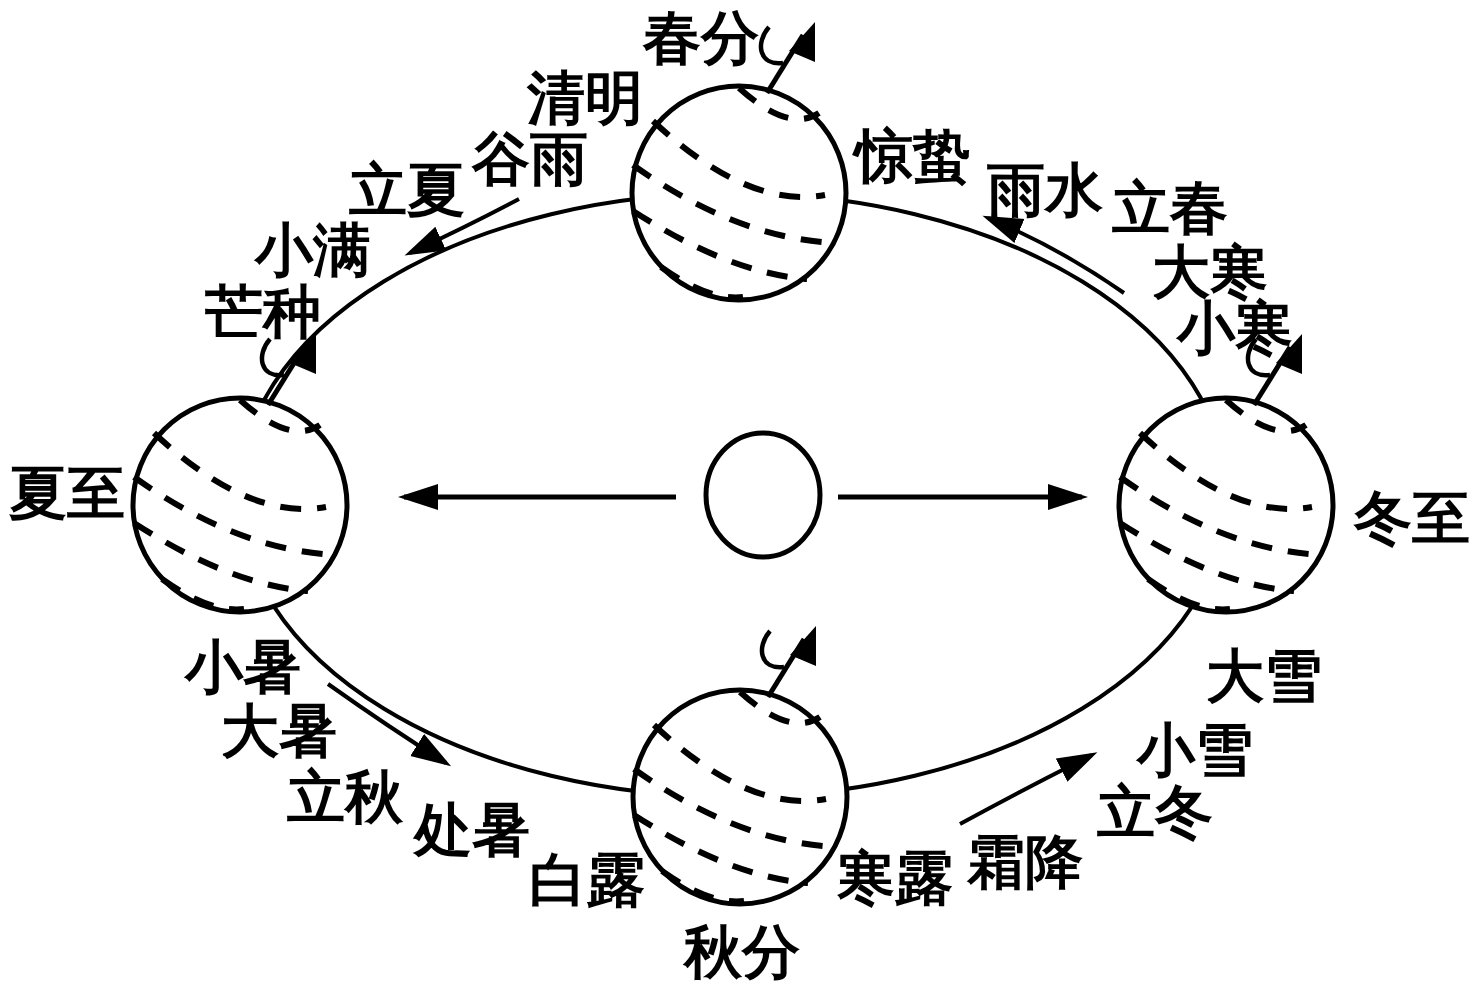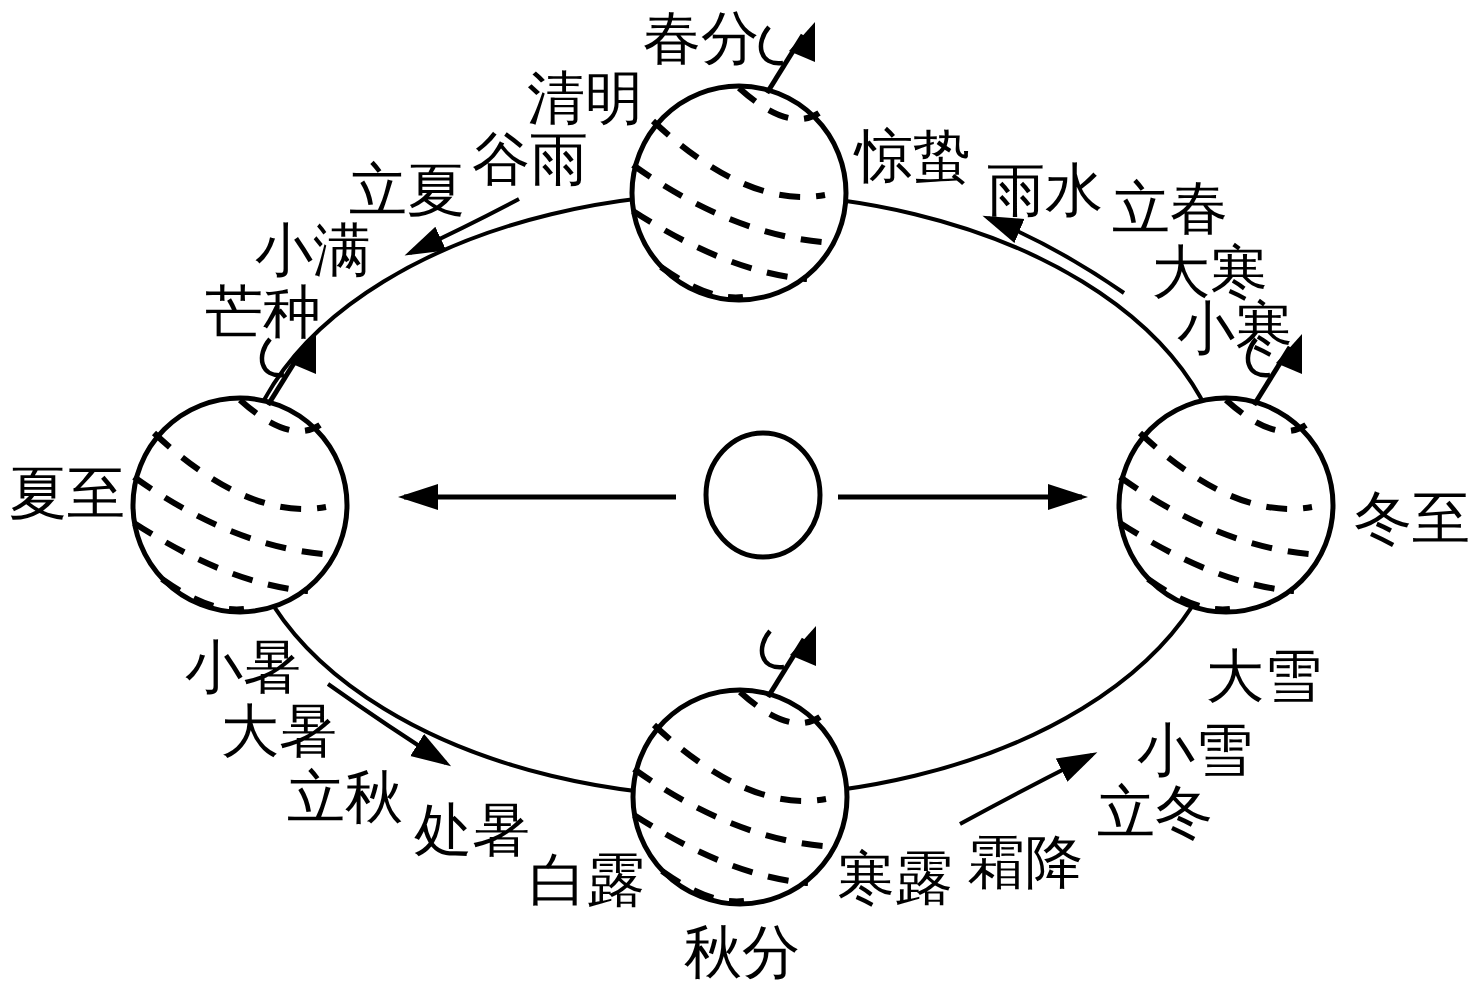--- a/index.html
+++ b/index.html
@@ -6,20 +6,21 @@
     margin: 0;
     padding: 0;
     background: #ffffff;
   }
   .stage {
     position: relative;
     width: 1480px;
     height: 999px;
     background: #ffffff;
     overflow: hidden;
+    font-weight: bold;
   }
   svg {
     display: block;
     font-family: "Liberation Sans", "DejaVu Sans", sans-serif;
   }
   text.term {
     font-size: 58px;
     fill: #000000;
     text-anchor: middle;
     dominant-baseline: central;

